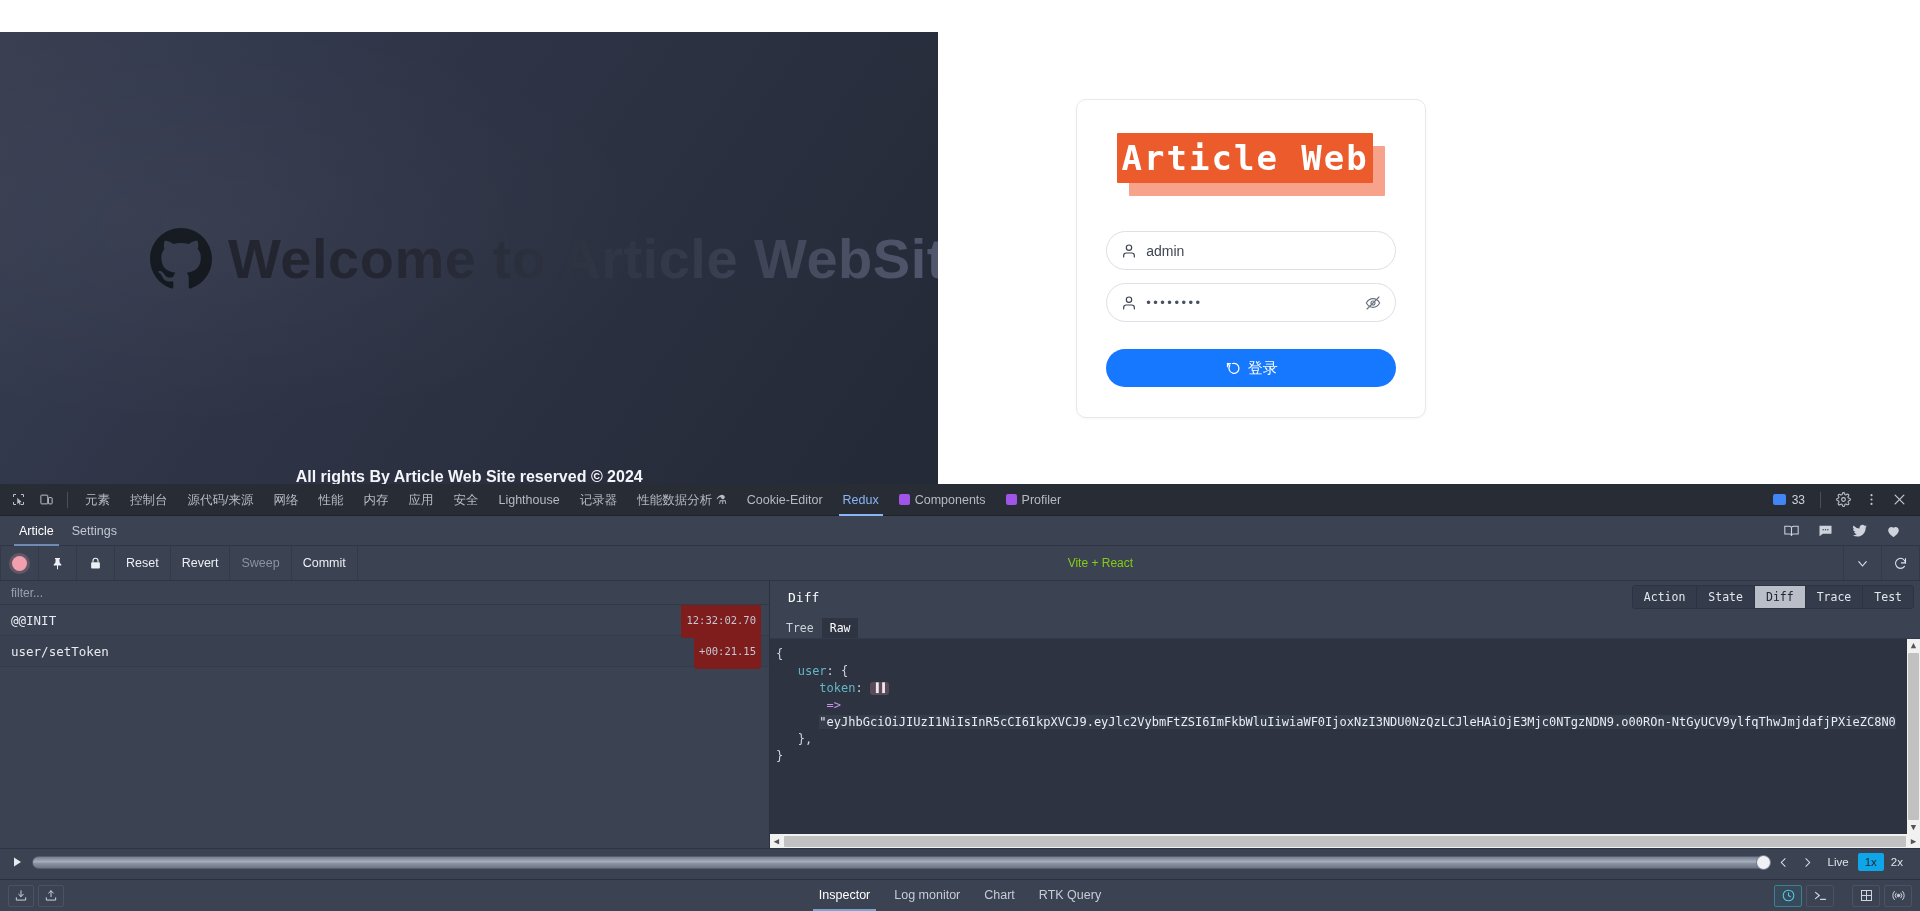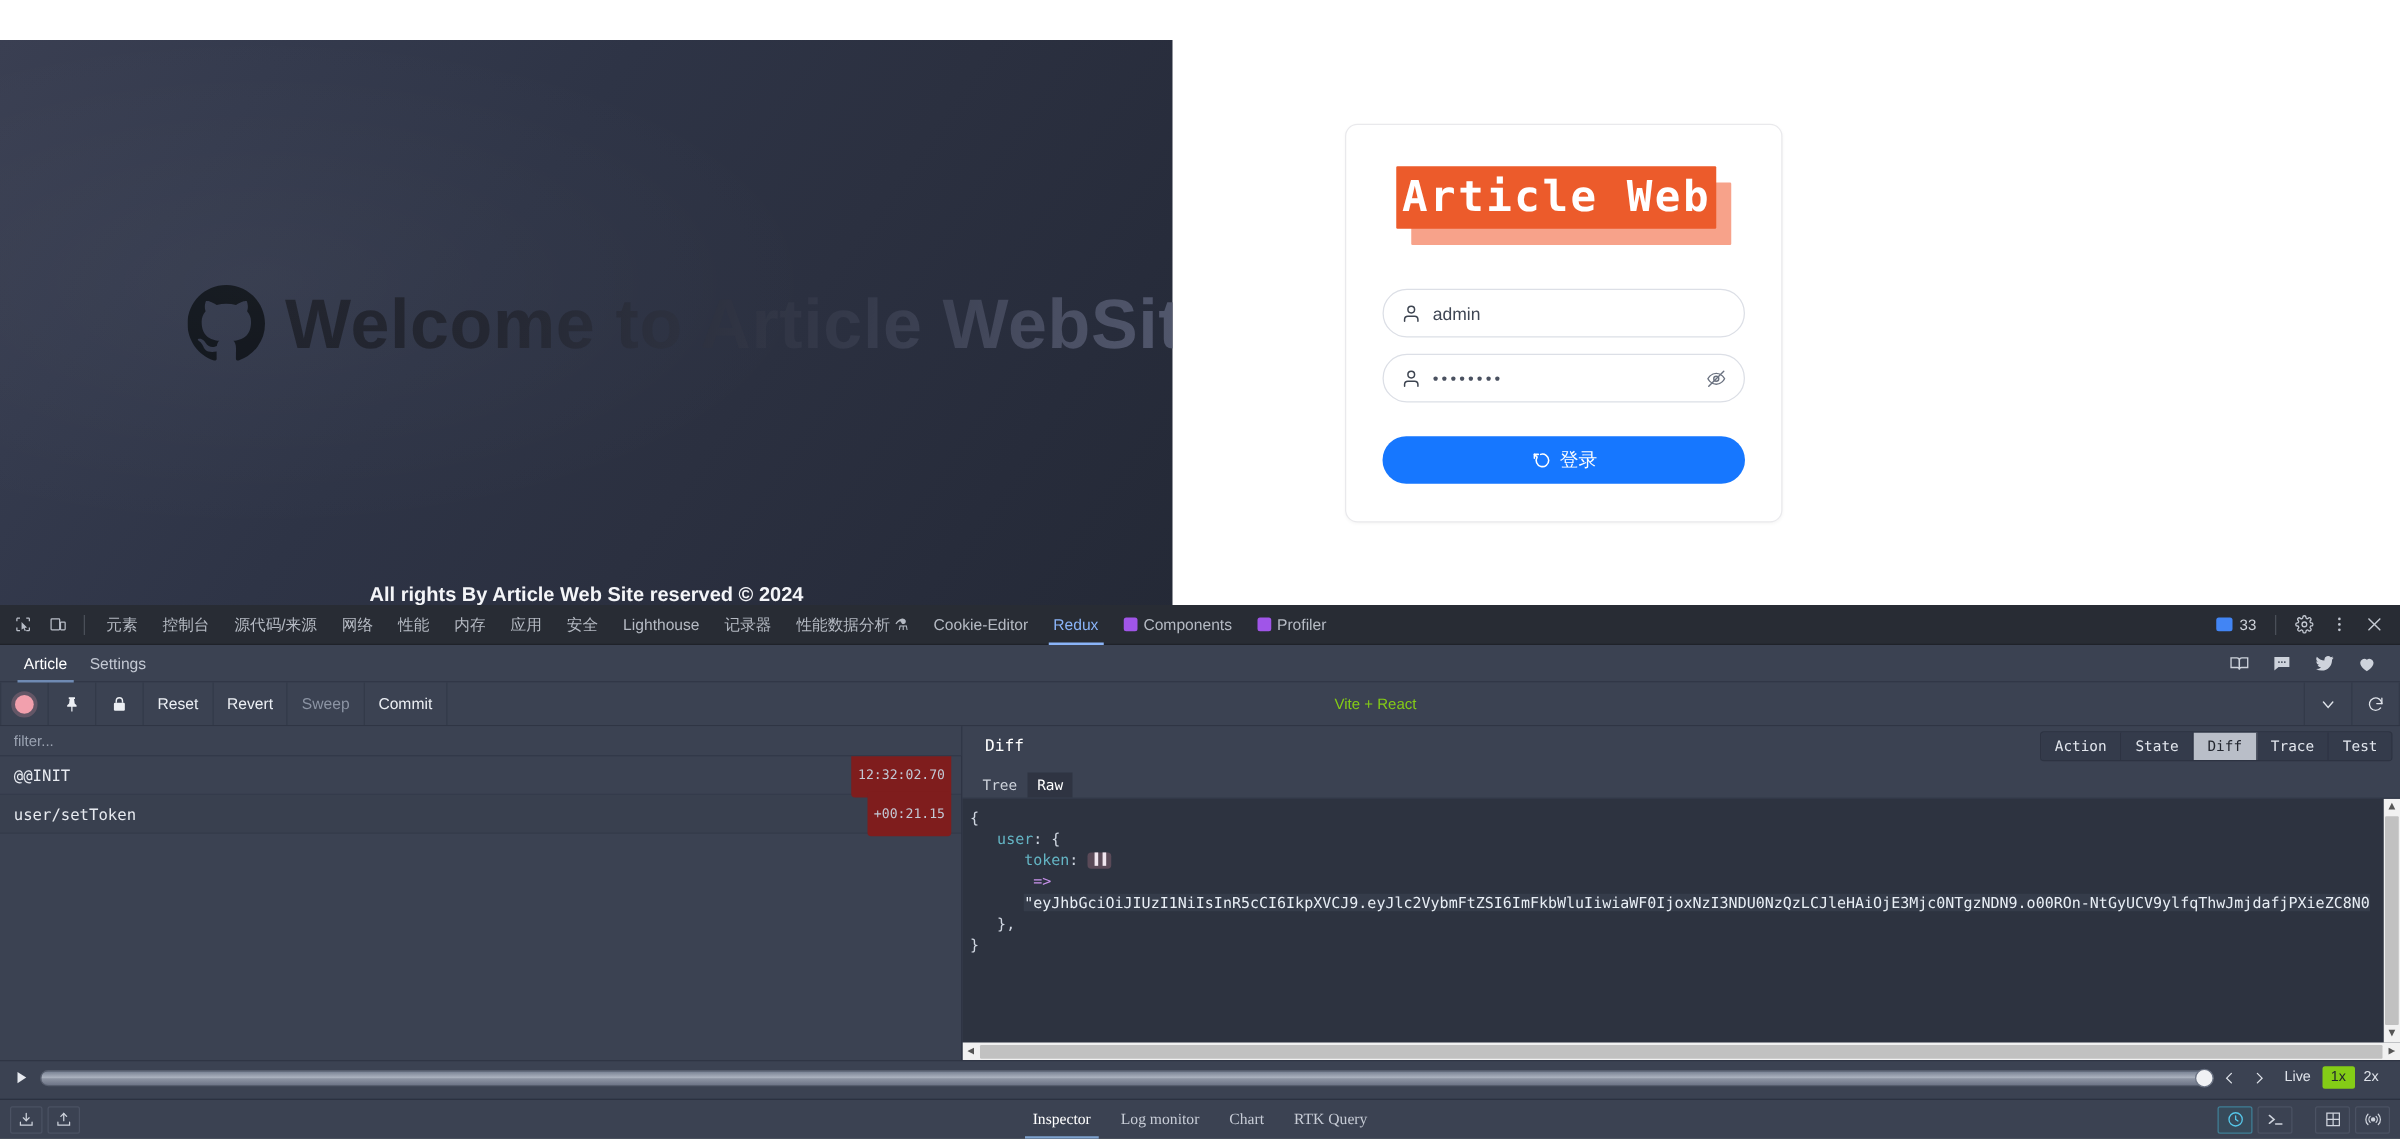--- a/index.html
+++ b/index.html
@@ -234,21 +234,21 @@
     flex: 1 1 auto; height: 13px; border-radius: 7px; position: relative;
     background: linear-gradient(#767f91, #aab1be 45%, #8d94a3 55%, #6e7587);
     border: 1px solid #565d6d;
   }
   .track .knob {
     position: absolute; right: -1px; top: -2px; width: 15px; height: 15px;
     background: #f0f1f4; border-radius: 50%; border: 1px solid #6a7283; cursor: pointer;
   }
   .nav-btn { width: 22px; height: 22px; display: flex; align-items: center; justify-content: center; color: #dfe3ea; cursor: pointer; font-size: 13px; }
   .spd { padding: 3px 7px; font-size: 11.5px; color: #dfe3ea; cursor: pointer; border-radius: 2px; }
-  .spd.sel { background: #84cc16; color: #22262f; }
+  .spd.sel { background: #0ea5e9; color: #22262f; }
 
   
   .dt-bottom {
     height: 32px; flex: 0 0 auto; background: #3b4252; border-top: 1px solid #2b3140;
     display: flex; align-items: center; padding: 0 8px;
   }
   .bb-ico {
     width: 26px; height: 22px; display: flex; align-items: center; justify-content: center;
     cursor: pointer; color: #cfd4dd; border: 1px solid #4b5263; border-radius: 2px; margin-right: 4px;
   }
@@ -592,21 +592,21 @@
             </svg>
         </div>
         <div class="bb-ico">
           <svg viewBox="0 0 24 24" fill="none" stroke="currentColor" stroke-width="1.7" stroke-linecap="round">
               <polyline points="8 7 12 3 16 7"></polyline>
               <line x1="12" y1="3" x2="12" y2="13"></line>
               <path d="M4 15v4h16v-4"></path>
             </svg>
         </div>
         <div class="bb-center">
-          <div id="bb-tabs" style="display:flex;gap:4px;font-family:Liberation Serif, serif;">
+          <div id="bb-tabs" style="display:flex;gap:4px;">
               <div class="bb-tab sel">Inspector</div>
               <div class="bb-tab">Log monitor</div>
               <div class="bb-tab">Chart</div>
               <div class="bb-tab">RTK Query</div>
             </div>
         </div>
         <div class="bb-right">
           <div class="bb-r-ico on">
             <svg viewBox="0 0 24 24" fill="none" stroke="currentColor" stroke-width="1.7">
                 <circle cx="12" cy="12" r="8.5"></circle>

